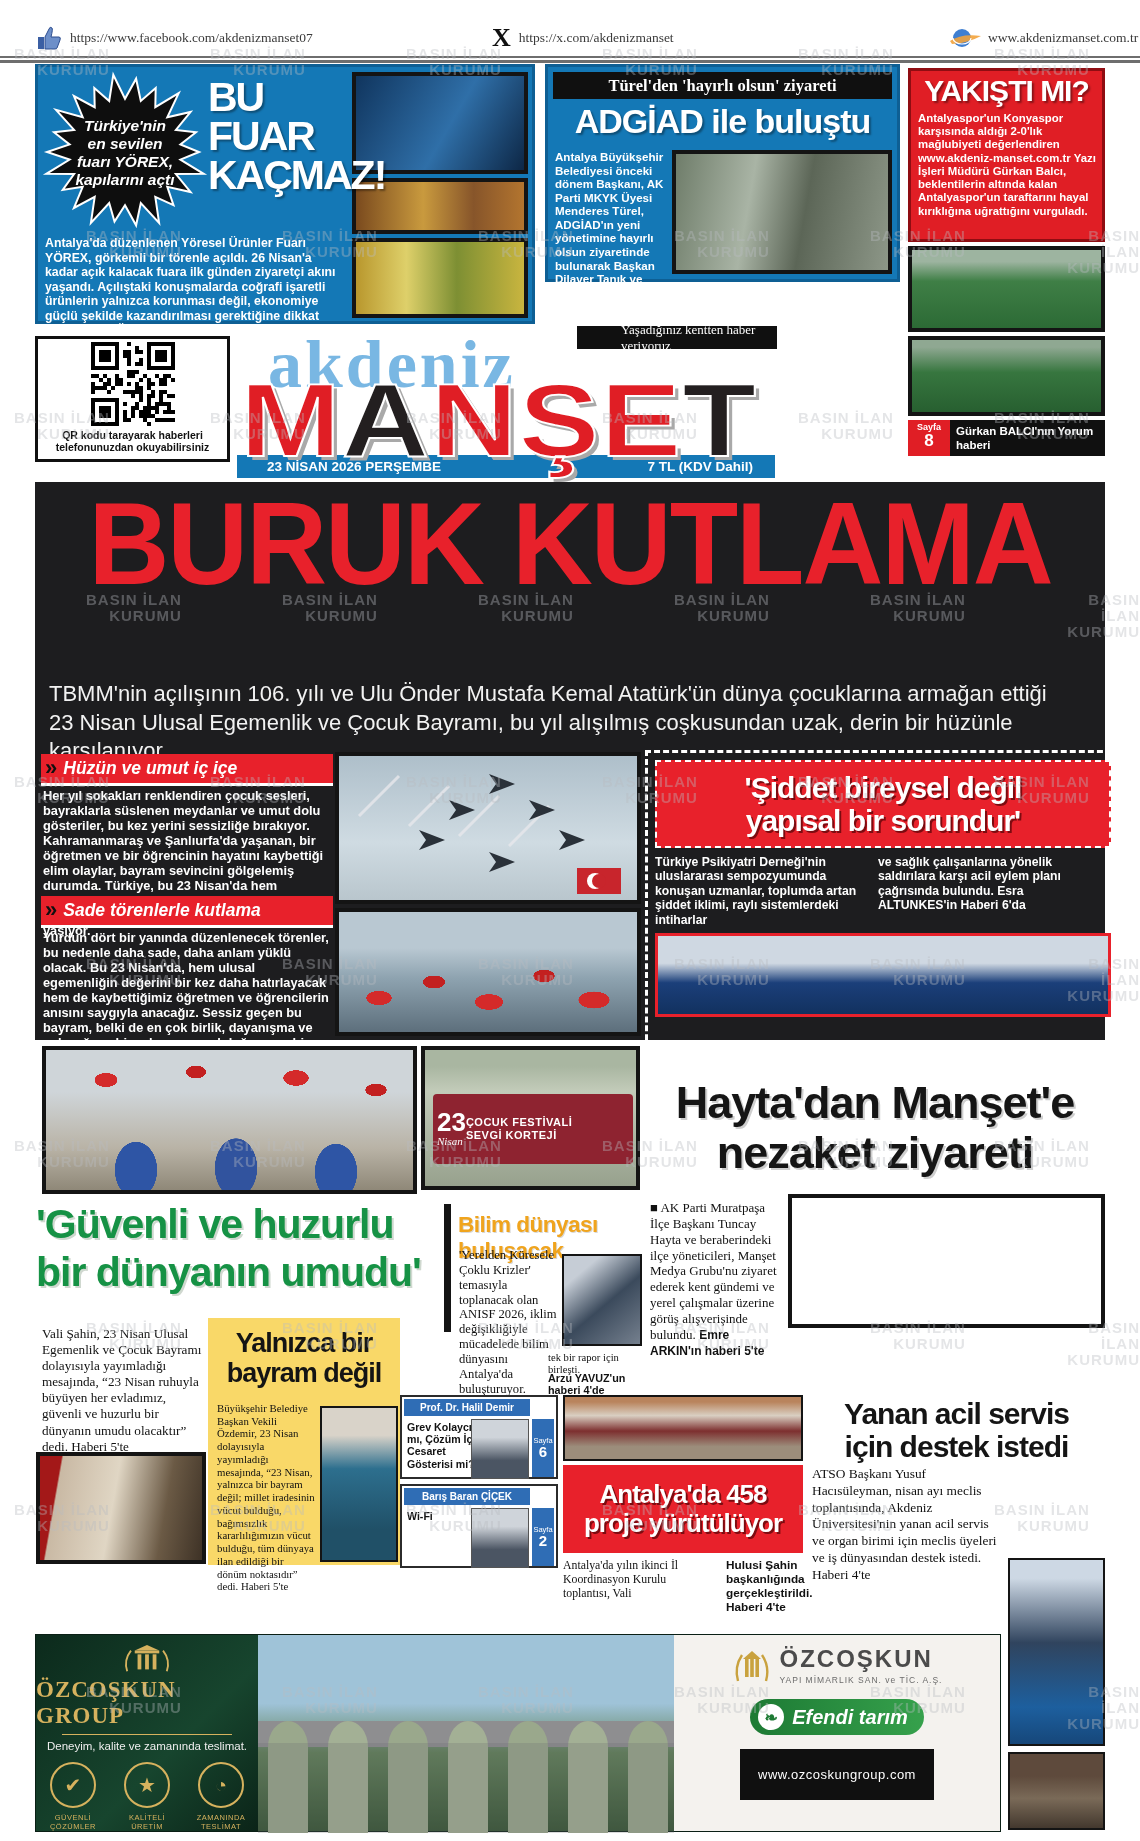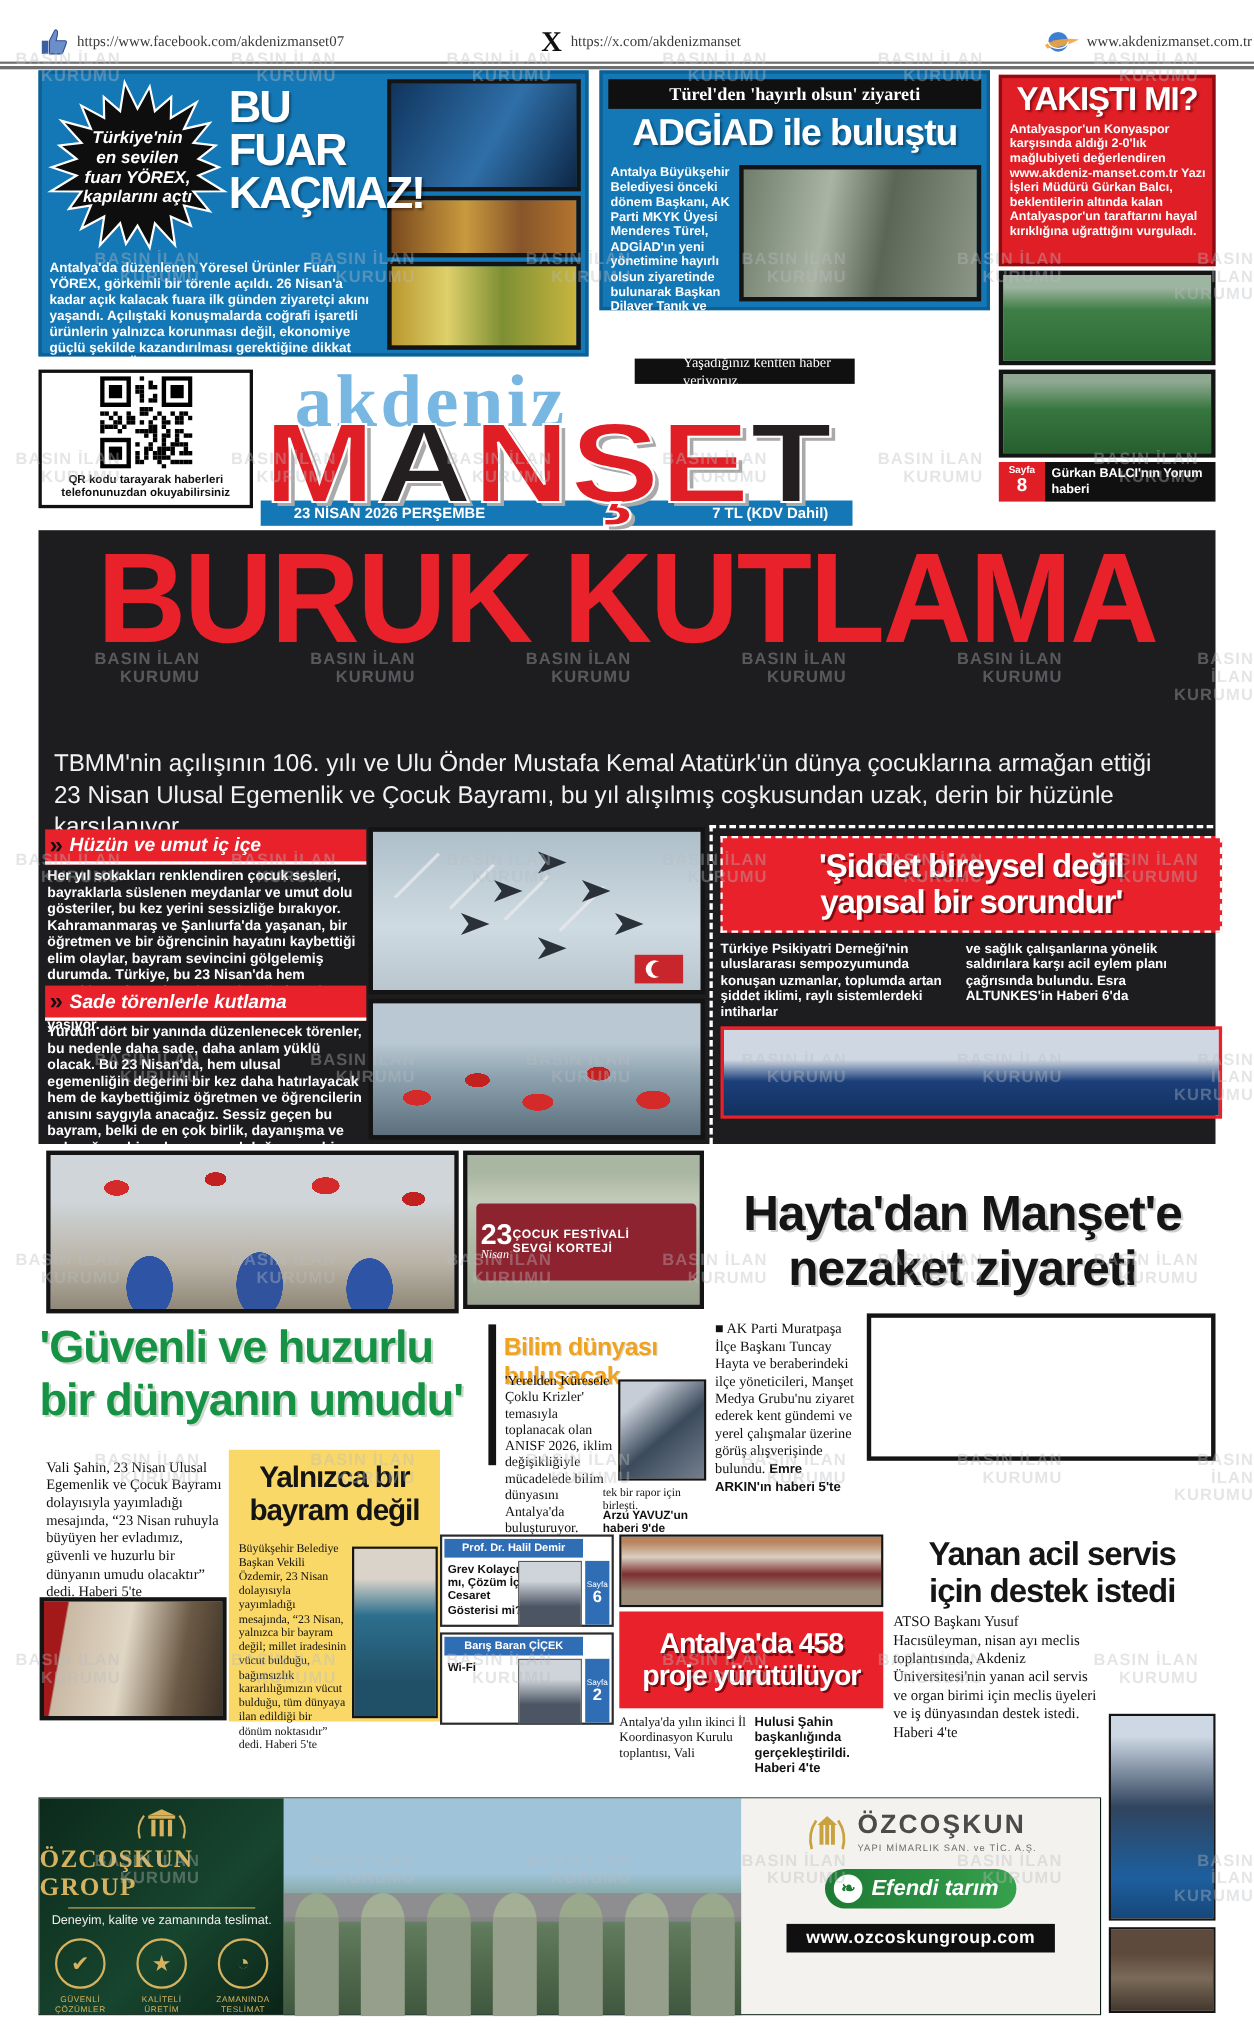--- a/index.html
+++ b/index.html
@@ -157,21 +157,21 @@
          background:linear-gradient(180deg,#cfd4da 30%,#4b5563 70%);}
   .colpage{position:absolute;right:2px;top:22px;width:22px;height:58px;background:#2f6db5;color:#fff;
            display:flex;flex-direction:column;align-items:center;justify-content:center;line-height:1;}
   .colpage .p1{font-size:7.5px;}.colpage .p2{font-size:15px;font-weight:900;}
   #projePh{left:563px;top:1395px;width:240px;height:66px;
            background:linear-gradient(180deg,#b9845d 8%,#d9cfc2 30%,#7d2f2f 55%,#9c8d7b 80%);}
   #projeRed{left:563px;top:1465px;width:240px;height:88px;background:#e8212b;color:#fff;display:flex;
             flex-direction:column;justify-content:center;align-items:center;font-weight:900;font-size:26px;
             line-height:1.1;letter-spacing:-1px;text-shadow:2px 2px 0 #7c0b10;}
   #projeL{left:563px;top:1558px;width:116px;font-family:"Liberation Serif",serif;font-size:11.8px;line-height:1.2;}
-  #projeR{left:686px;top:1558px;width:118px;font-weight:bold;font-size:11.8px;line-height:1.2;}
+  #projeR{left:726px;top:1558px;width:118px;font-weight:bold;font-size:11.8px;line-height:1.2;}
   #acilHead{left:808px;top:1397px;width:297px;text-align:center;color:#151515;font-weight:900;
             font-size:30px;line-height:1.1;letter-spacing:-1px;}
   #acilBody{left:812px;top:1466px;width:190px;font-family:"Liberation Serif",serif;font-size:13.4px;line-height:1.25;}
   #tvPh{left:1008px;top:1558px;width:97px;height:188px;
         background:linear-gradient(180deg,#cdd8e4 10%,#30445e 45%,#1d5f9e 80%,#16477a);}
   #audPh{left:1008px;top:1752px;width:97px;height:78px;
          background:linear-gradient(180deg,#5e4a3c 30%,#7a6a58 60%,#43382e);}
   
   #ad{left:35px;top:1634px;width:966px;height:198px;display:flex;border:1px solid #0a1f15;}
   #adLeft{width:222px;background:linear-gradient(135deg,#0c2a1c,#17452e 60%,#0b2418);color:#d6b25e;
@@ -187,22 +187,22 @@
   #adMid{width:416px;position:relative;background:linear-gradient(180deg,#9fc3d8 35%,#5d7f55 60%,#31512f);}
   #adRight{flex:1;background:#f4f2ee;display:flex;flex-direction:column;align-items:center;padding-top:10px;position:relative;}
   #adCo{display:flex;align-items:center;gap:8px;}
   #adCoName{font-weight:900;font-size:24px;letter-spacing:2px;color:#4b4b4b;}
   #adCoSub{font-size:8.5px;color:#6b6b6b;letter-spacing:1px;margin-top:2px;}
   #efendi{margin-top:14px;background:linear-gradient(90deg,#1d7a34,#36a14c);color:#fff;border-radius:18px;
           padding:5px 16px 5px 8px;display:flex;align-items:center;gap:8px;font-weight:bold;
           font-style:italic;font-size:20px;}
   #efendi .leaf{width:26px;height:26px;background:#fff;border-radius:50%;color:#1d7a34;display:flex;
                 align-items:center;justify-content:center;font-size:16px;font-style:normal;}
-  #adUrl{margin-top:14px;background:#101010;color:#fff;font-size:16px;font-weight:bold;
-         padding:4px 18px;letter-spacing:.5px;}
+  #adUrl{margin-top:14px;background:#101010;color:#fff;font-size:13px;font-weight:normal;
+         padding:18px 18px;letter-spacing:.5px;}
 </style>
 </head>
 <body>
 
 <div id="wmlayer">
     <div class="wm" style="left: 14px; top: 46px;">
       <div>BASIN İLAN</div>
       <div>KURUMU</div>
     </div>
     <div class="wm" style="left: 210px; top: 46px;">
@@ -714,21 +714,21 @@
     <div>bayram değil</div>
   </div>
   <div id="ybBody">Büyükşehir Belediye Başkan Vekili Özdemir, 23 Nisan dolayısıyla yayımladığı mesajında, “23 Nisan, yalnızca bir bayram değil; millet iradesinin vücut bulduğu, bağımsızlık kararlılığımızın vücut bulduğu, tüm dünyaya ilan edildiği bir dönüm noktasıdır” dedi. Haberi 5'te</div>
   <div id="ybPh"></div>
 </div>
 <div id="vrule" class="abs"></div>
 <div id="bilimHead" class="abs">Bilim dünyası buluşacak</div>
 <div id="bilimBody" class="abs">'Yerelden Küresele Çoklu Krizler' temasıyla toplanacak olan ANISF 2026, iklim değişikliğiyle mücadelede bilim dünyasını Antalya'da buluşturuyor. Siyasetten akademiye tüm paydaşlar</div>
 <div id="bilimPh" class="abs ph thin"></div>
 <div id="bilimCap" class="abs">tek bir rapor için birleşti.</div>
-<div id="bilimBy" class="abs">Arzu YAVUZ'un haberi 9'de</div>
+<div id="bilimBy" class="abs">Arzu YAVUZ'un haberi 4'de</div>
 <div id="haytaBody" class="abs"><span>■ AK Parti Muratpaşa İlçe Başkanı Tuncay Hayta ve beraberindeki ilçe yöneticileri, Manşet Medya Grubu'nu ziyaret ederek kent gündemi ve yerel çalışmalar üzerine görüş alışverişinde bulundu.</span><b> Emre ARKIN'ın haberi 5'te</b></div>
 <div id="haytaPh" class="abs ph"></div>
 
 <div id="colbox1" class="abs colbox">
   <div class="colname">Prof. Dr. Halil Demir</div>
   <div class="coltitle">Grev Kolaycılık mı, Çözüm İçin Cesaret Gösterisi mi?</div>
   <div class="colph"></div>
   <div class="colpage">
       <span class="p1">Sayfa</span>
       <span class="p2">6</span>

